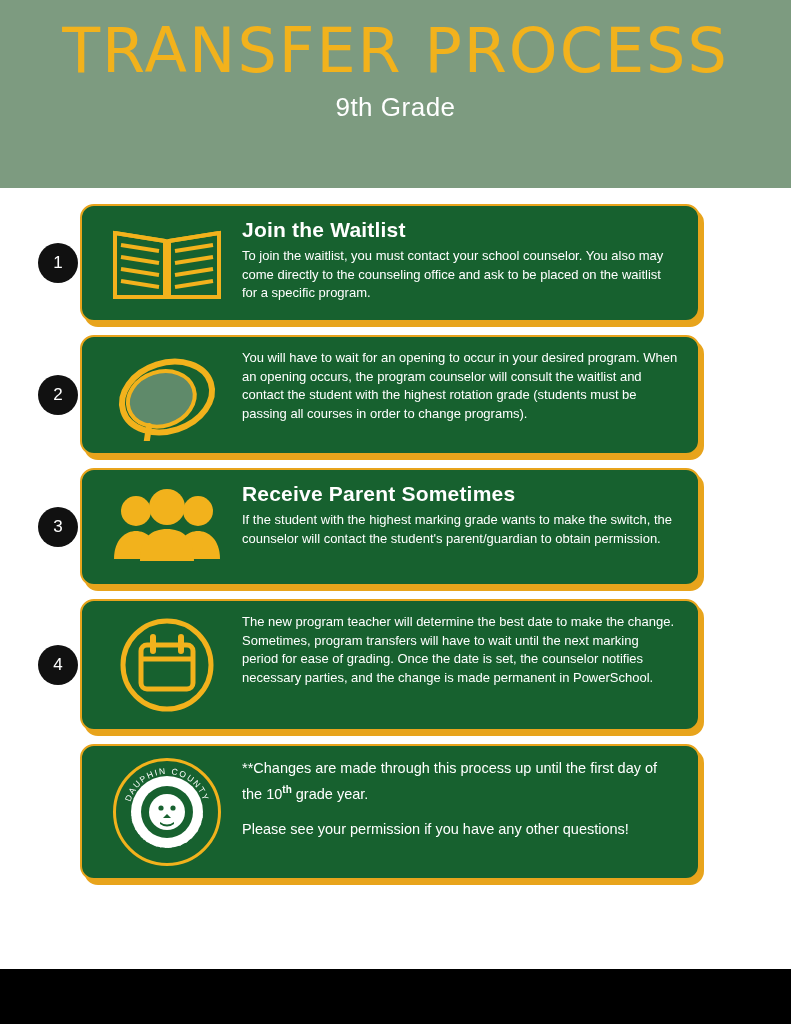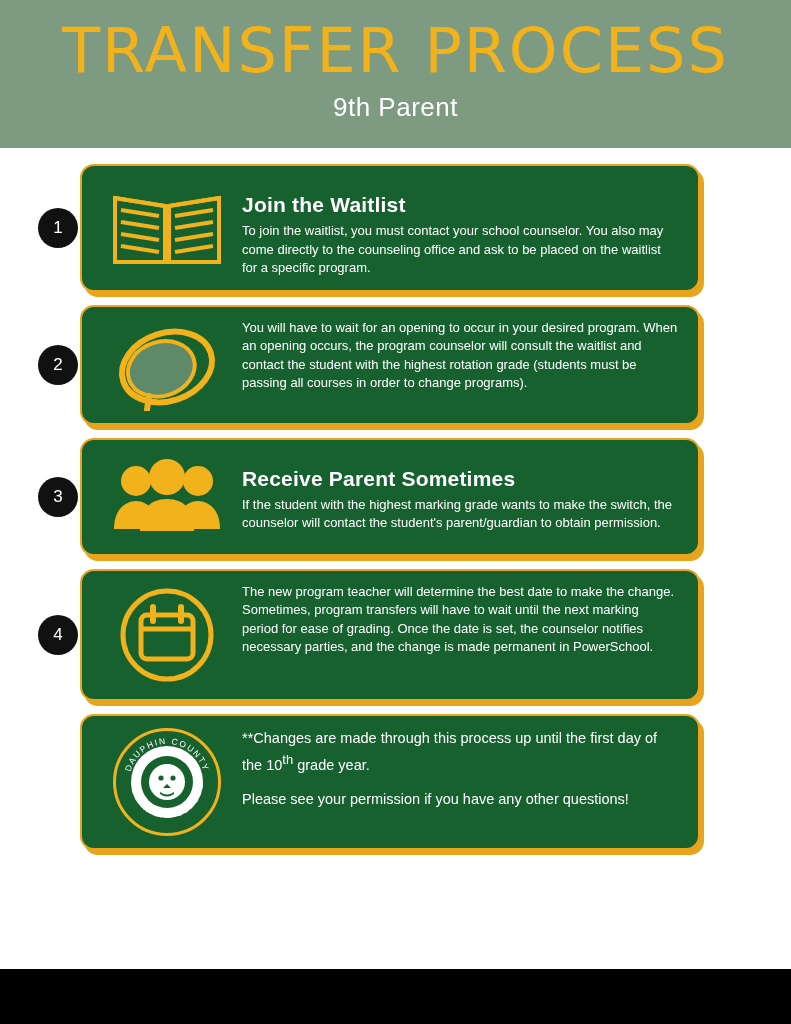--- a/index.html
+++ b/index.html
@@ -13,21 +13,21 @@
   .page {
     position: relative;
     width: 791px;
     height: 1024px;
     background: #ffffff;
   }
 
   
   .header {
     width: 791px;
-    height: 148px;
+    height: 188px;
     background: #7d9b80;
     text-align: center;
     padding-top: 16px;
   }
   .header-title {
     font-family: "DejaVu Sans", sans-serif;
     font-size: 62px;
     line-height: 70px;
     letter-spacing: 2px;
     color: #f2b21c;
@@ -92,33 +92,32 @@
   .text-wrap {
     flex: 1;
     padding-right: 6px;
   }
   .step-title {
     color: #ffffff;
     font-size: 21px;
     font-weight: bold;
     margin-bottom: 5px;
     letter-spacing: 0.2px;
-    margin-top: 15px;
   }
   .step-body {
     color: #ffffff;
     font-size: 13px;
     line-height: 18.5px;
   }
   .note-body {
     color: #ffffff;
     font-size: 14.5px;
     line-height: 21px;
   }
-  .note-body .sup { font-size: 13px; vertical-align: super; }
+  .note-body .sup { font-size: 10px; vertical-align: super; font-weight: bold; }
   .note-gap { height: 14px; }
 
   
   .footer-bar {
     position: absolute;
     left: 0;
     bottom: 0;
     width: 791px;
     height: 55px;
     background: #000000;
@@ -147,21 +146,21 @@
     overflow: hidden;
   }
 </style>
 </head>
 <body>
 
 <div class="page">
 
   <div class="header">
     <div class="header-title">TRANSFER PROCESS</div>
-    <div class="header-sub">9th Parent</div>
+    <div class="header-sub">9th Grade</div>
   </div>
 
   <div class="content">
 
     <div class="step">
       <div class="badge">1</div>
       <div class="card">
         <div class="icon-wrap">
           <svg width="120" height="88" viewBox="0 0 120 88" aria-hidden="true">
             <g fill="none" stroke="#f2b21c" stroke-width="4">

